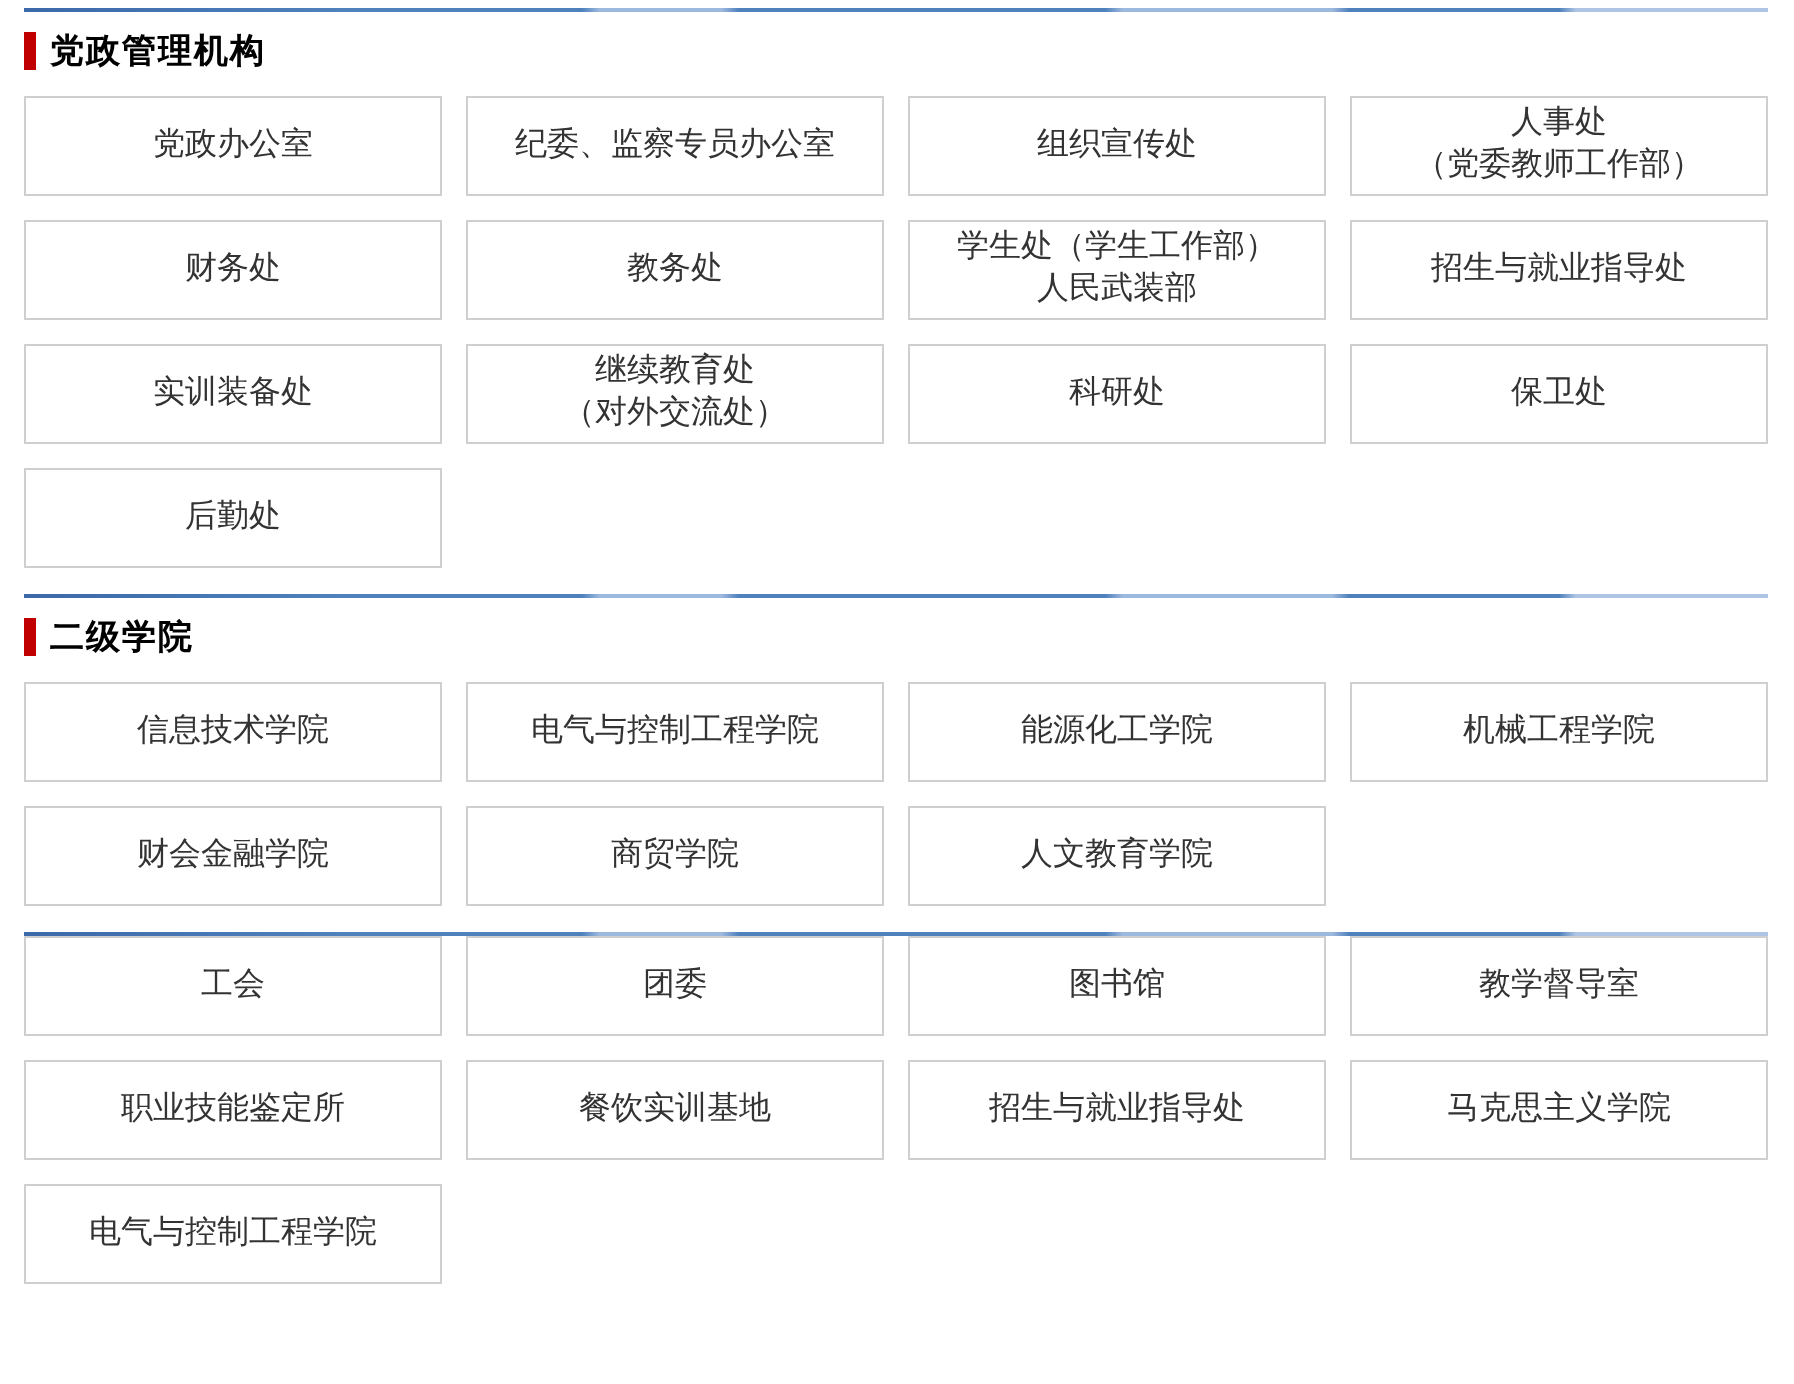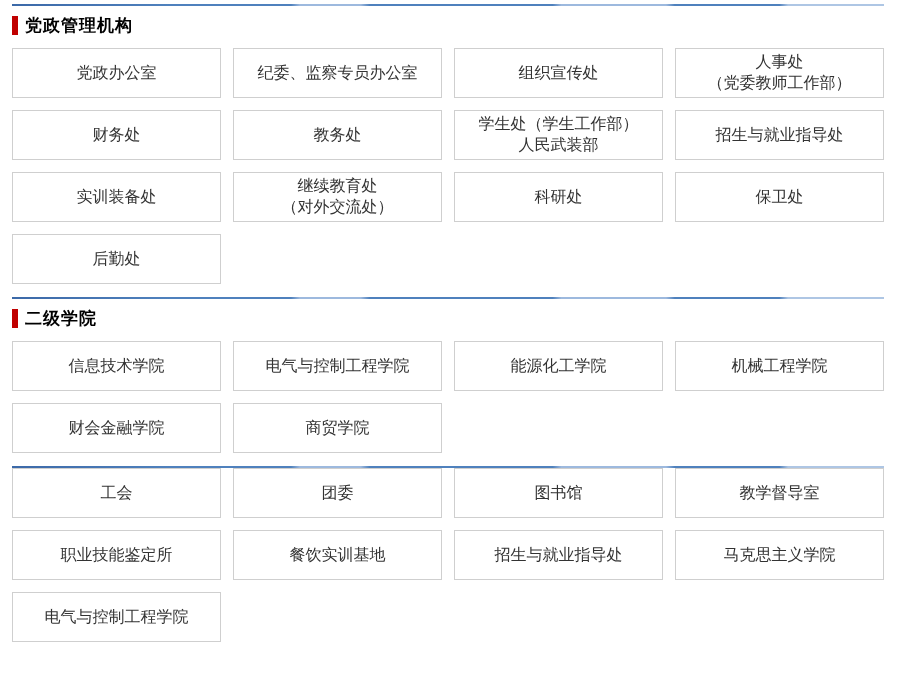--- a/index.html
+++ b/index.html
@@ -105,20 +105,21 @@
     <span class="red-bar"></span>
     <h2>二级学院</h2>
   </div>
   <div class="grid">
     <div class="box">信息技术学院</div>
     <div class="box">电气与控制工程学院</div>
     <div class="box">能源化工学院</div>
     <div class="box">机械工程学院</div>
     <div class="box">财会金融学院</div>
     <div class="box">商贸学院</div>
+    <div class="box">人文教育学院</div>
   </div>
 
   <div class="divider"></div>
   <div class="grid last">
     <div class="box">工会</div>
     <div class="box">团委</div>
     <div class="box">图书馆</div>
     <div class="box">教学督导室</div>
     <div class="box">职业技能鉴定所</div>
     <div class="box">餐饮实训基地</div>

